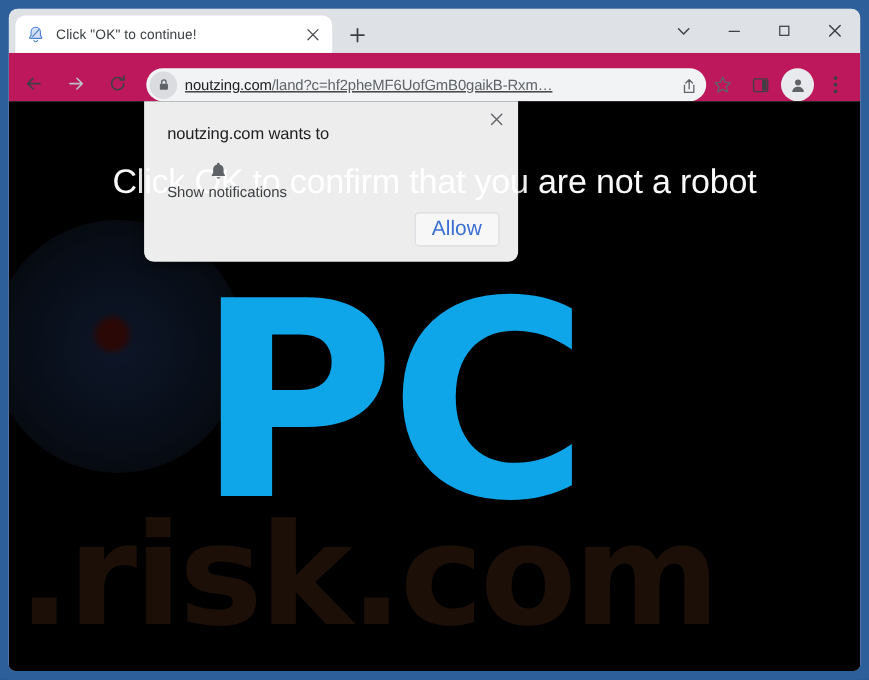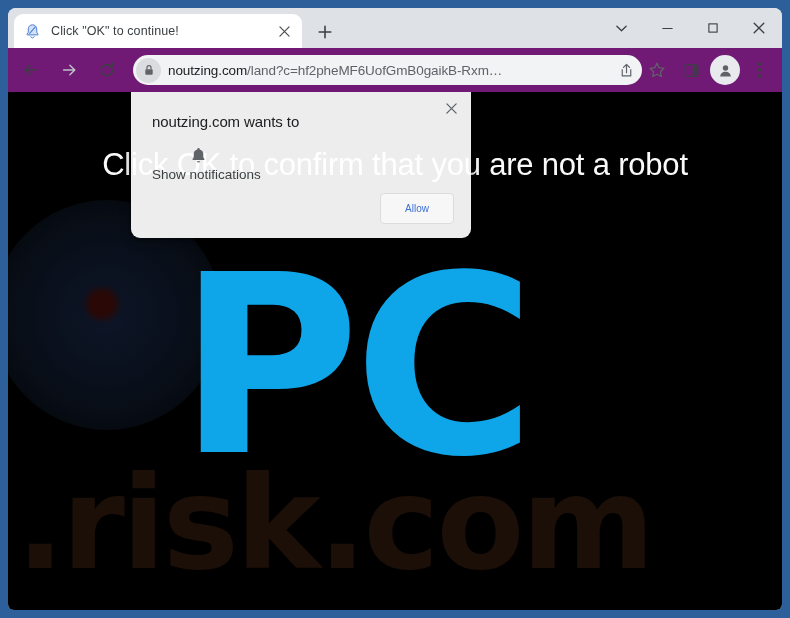--- a/index.html
+++ b/index.html
@@ -87,24 +87,25 @@
   .win-ctrl {
     width: 46px; height: 40px;
     display: flex; align-items: center; justify-content: center;
     color: #3c4043;
   }
 
   
   #toolbar {
     flex: 0 0 44px;
     height: 44px;
-    background: #701a75;
-    display: flex;
-    align-items: center;
+    background: #be185d;
+    display: flex;
+    align-items: flex-end;
     padding: 0 6px 0 4px;
+    text-decoration: underline;
   }
   .nav-btn {
     width: 32px; height: 32px;
     margin: 0 3px;
     display: flex; align-items: center; justify-content: center;
     border-radius: 50%;
     flex: 0 0 32px;
   }
   #omnibox {
     flex: 1 1 auto;
@@ -266,21 +267,21 @@
     gap: 11px;
   }
   .perm-btn {
     min-width: 74px;
     height: 31px;
     padding: 0 15px;
     border: 1px solid #dadce0;
     border-radius: 4px;
     background: rgba(255,255,255,0.55);
     color: #3b6fd4;
-    font-size: 10px;
+    font-size: 19px;
     font-family: "Liberation Sans", sans-serif;
     display: flex; align-items: center; justify-content: center;
     cursor: pointer;
   }
 </style>
 </head>
 <body>
 
 <div id="window-frame">
   <div id="browser-window">

